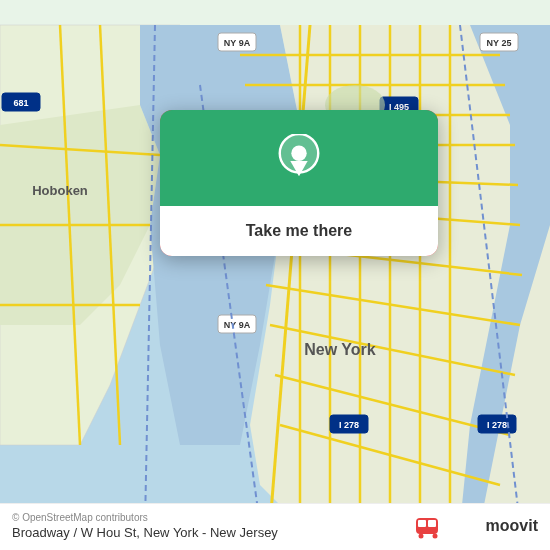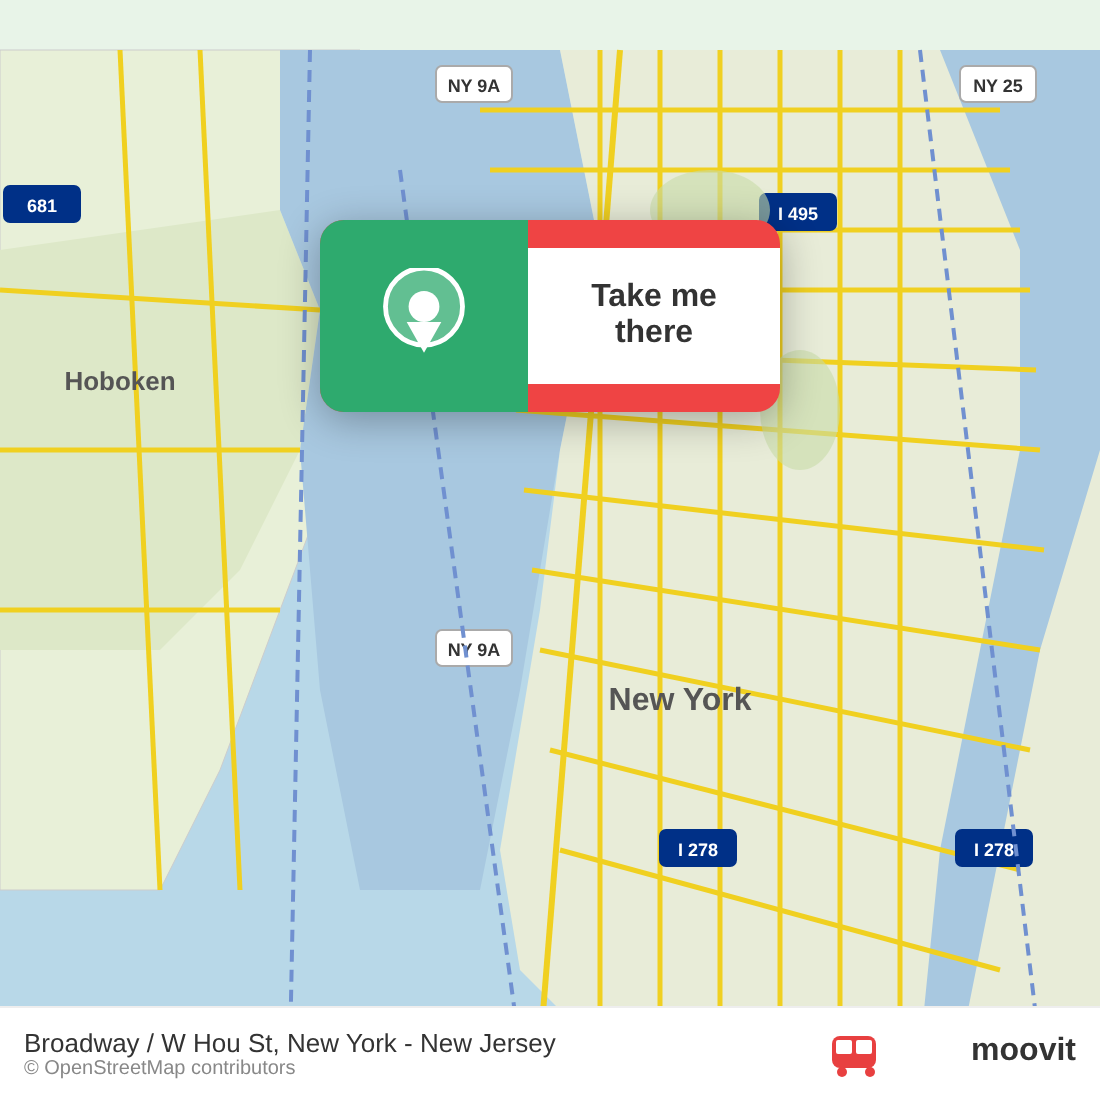--- a/index.html
+++ b/index.html
@@ -24,27 +24,27 @@
       position: absolute;
       top: 0; left: 0;
       width: 100%; height: 100%;
     }
 
     
     #location-card {
       position: absolute;
       top: 110px;
       left: 160px;
-      width: 230px;
+      width: 278px;
       background: #ef4444;
       border-radius: 12px;
       box-shadow: 0 4px 20px rgba(0,0,0,0.3);
       overflow: hidden;
       display: flex;
-      flex-direction: row;
+      flex-direction: column;
       align-items: center;
     }
 
     #card-top {
       background-color: #2eaa6e;
       width: 100%;
       display: flex;
       justify-content: center;
       align-items: center;
       padding: 24px 0 20px 0;
@@ -205,22 +205,22 @@
         <circle cx="23" cy="20" r="20" fill="none" stroke="white" stroke-width="2.5"></circle>
         <circle cx="23" cy="20" r="8" fill="white"></circle>
         <polygon points="23,44 14,28 32,28" fill="white"></polygon>
       </svg>
     </div>
     <button id="card-button">Take me there</button>
   </div>
 
   <div id="bottom-bar">
     <div id="bottom-left">
+      <span id="copyright-text">© OpenStreetMap contributors</span>
       <span id="location-text">Broadway / W Hou St, New York - New Jersey</span>
-      <span id="copyright-text">© OpenStreetMap contributors</span>
     </div>
     <div id="moovit-logo">
 
       <svg id="moovit-icon" viewBox="0 0 28 28" xmlns="http://www.w3.org/2000/svg">
         <rect x="2" y="6" width="22" height="16" rx="4" fill="#e84040"></rect>
         <rect x="4" y="8" width="8" height="7" rx="1" fill="white"></rect>
         <rect x="14" y="8" width="8" height="7" rx="1" fill="white"></rect>
         <circle cx="7" cy="24" r="2.5" fill="#e84040"></circle>
         <circle cx="21" cy="24" r="2.5" fill="#e84040"></circle>
       </svg>

